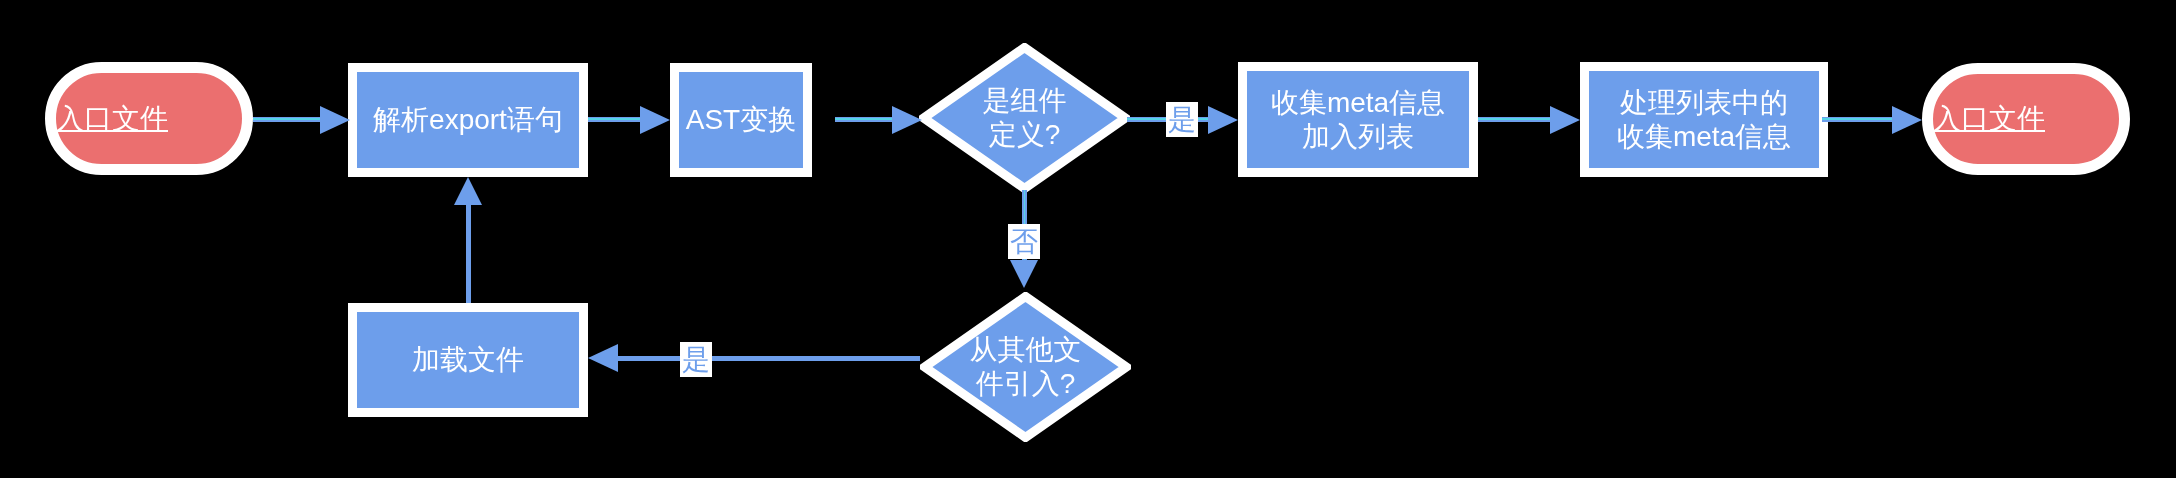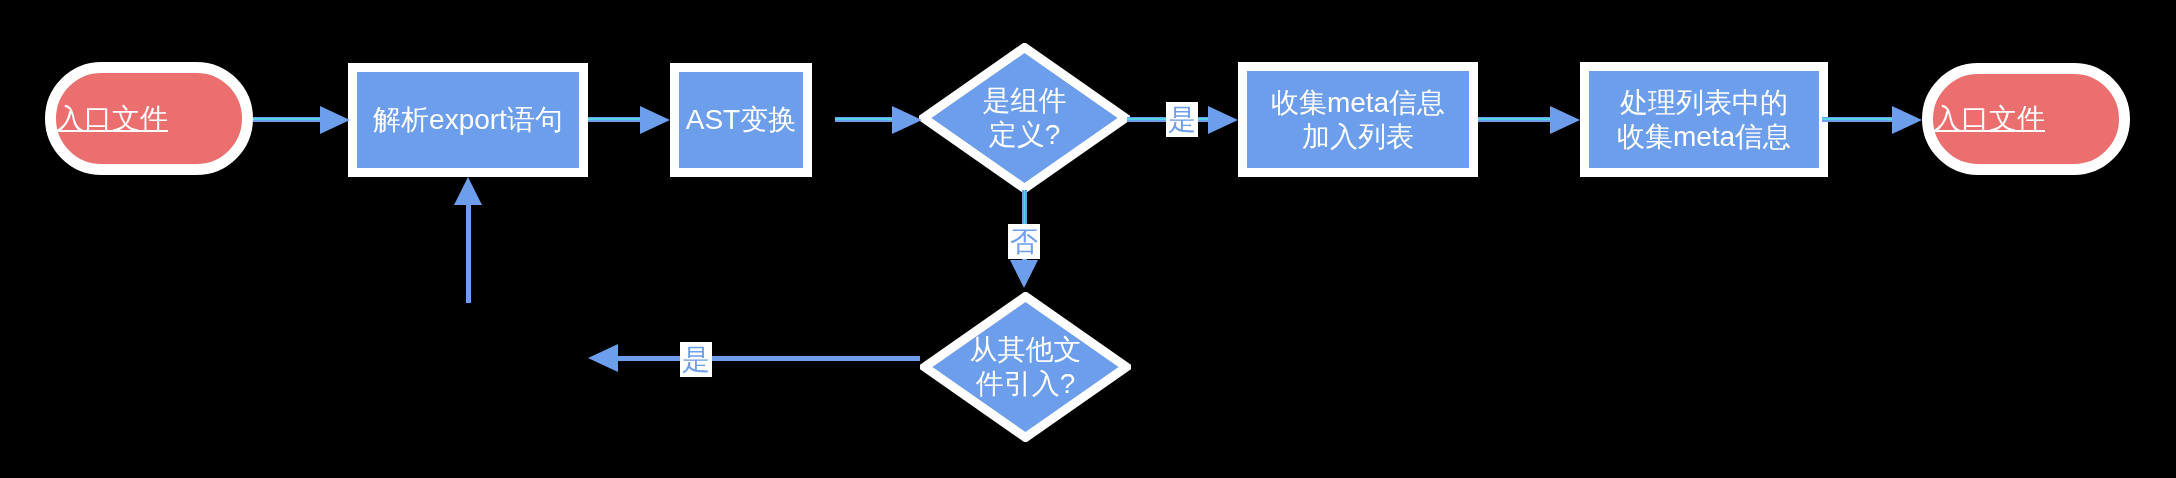--- a/index.html
+++ b/index.html
@@ -99,20 +99,23 @@
   <div class="diamond-wrap" style="left:920px;top:292px;width:211px;height:150px;">
     <svg class="diamond-svg" width="211" height="150" viewBox="0 0 211 150">
       <polygon points="105.5,4.5 206.5,75 105.5,145.5 4.5,75"></polygon>
     </svg>
     <div class="diamond-text">
       <span>从其他文</span>
       <span>件引入?</span>
     </div>
   </div>
 
+  <div class="rect-node" style="left:348px;top:303px;width:240px;height:114px;">
+    <span>加载文件</span>
+  </div>
 
   <div class="hline core" style="left:253px;top:117px;width:70px;"></div>
   <div class="arr right" style="left:320px;top:106px;"></div>
 
   <div class="hline core" style="left:588px;top:117px;width:54px;"></div>
   <div class="arr right" style="left:640px;top:106px;"></div>
 
   <div class="hline core" style="left:835px;top:117px;width:59px;"></div>
   <div class="arr right" style="left:892px;top:106px;"></div>
 

